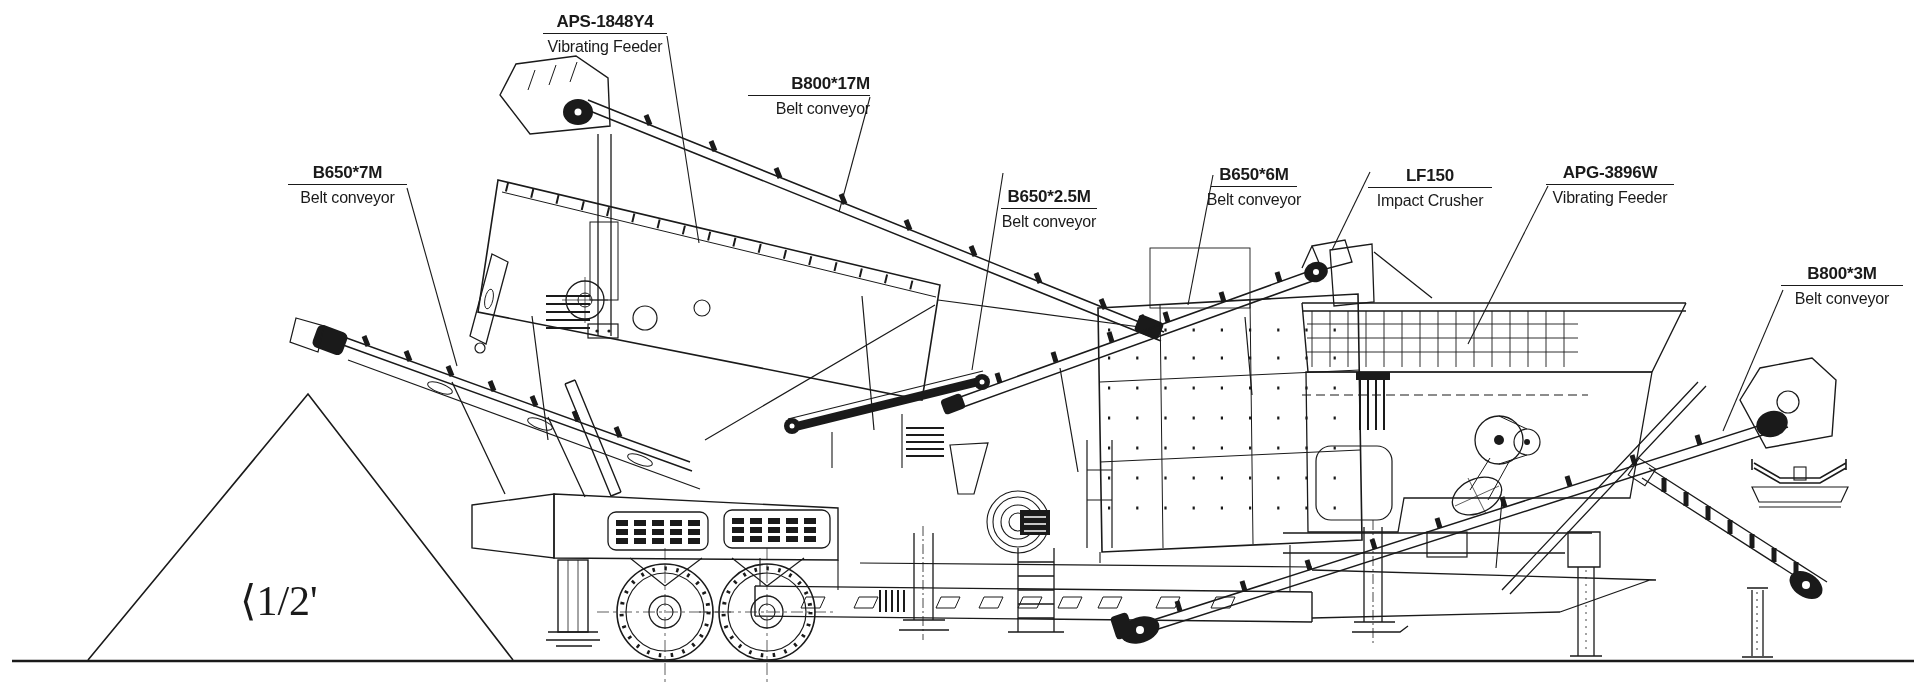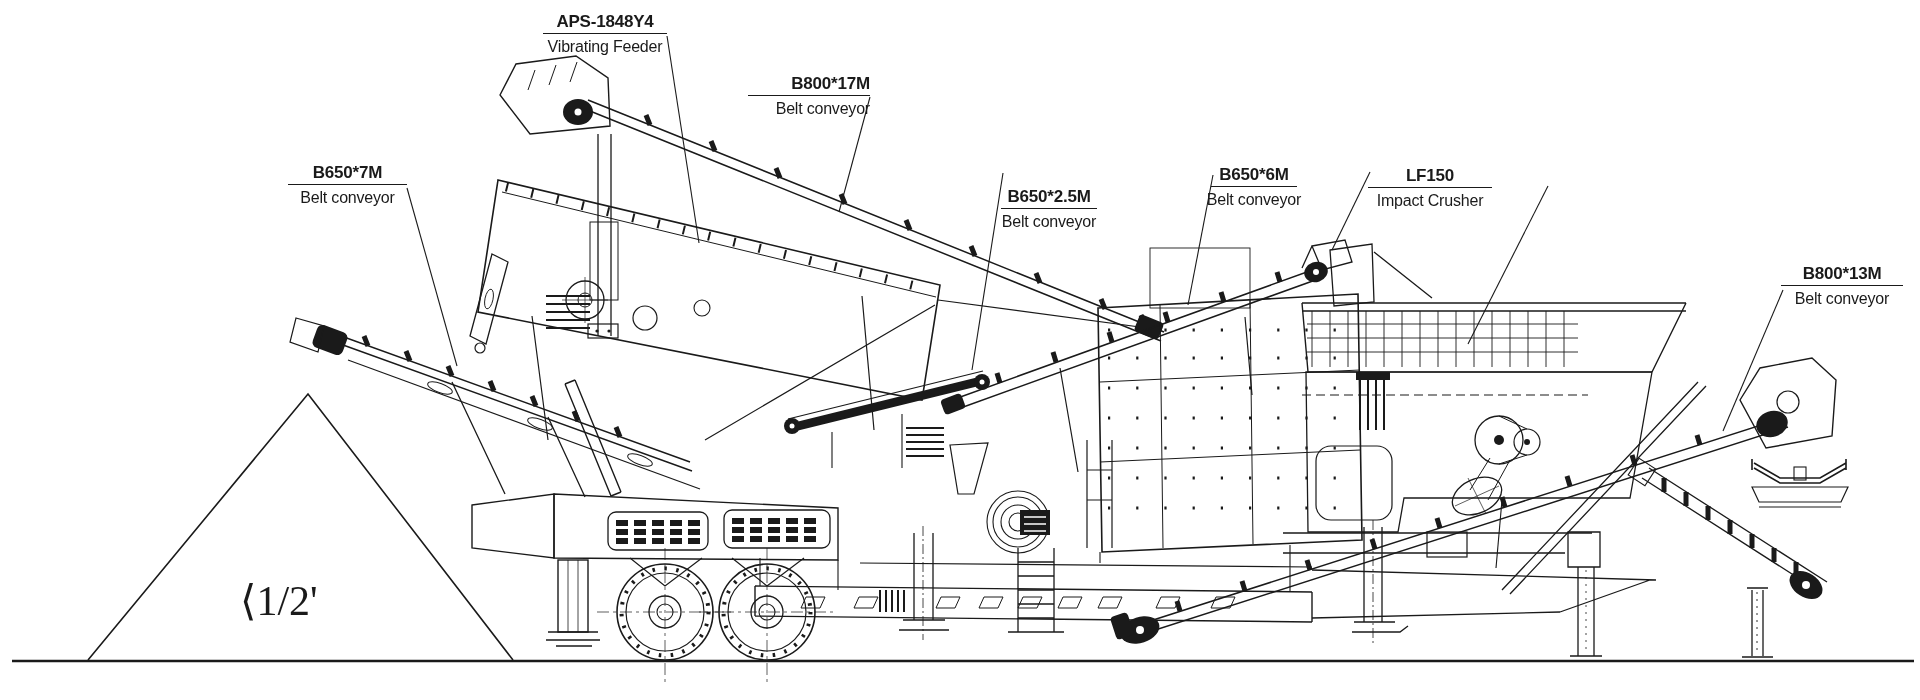--- a/index.html
+++ b/index.html
@@ -246,21 +246,26 @@
   <div class="callout" style="left:1211px;top:149px;width:86px;margin-top:16px;">
     <div class="model">B650*6M</div>
     <div class="rule"></div>
     <div class="desc">Belt conveyor</div>
   </div>
   <div class="callout" style="left:1368px;top:150px;width:124px;margin-top:16px;">
     <div class="model">LF150</div>
     <div class="rule"></div>
     <div class="desc">Impact Crusher</div>
   </div>
+  <div class="callout" style="left:1546px;top:163px;width:128px;">
+    <div class="model">APG-3896W</div>
+    <div class="rule"></div>
+    <div class="desc">Vibrating Feeder</div>
+  </div>
   <div class="callout" style="left:1781px;top:264px;width:122px;">
-    <div class="model">B800*13M</div>
+    <div class="model">B800*3M</div>
     <div class="rule"></div>
     <div class="desc">Belt conveyor</div>
   </div>
 
   <div class="pile-label">⟨1/2'</div>
 
 </div>
 
 </body></html>

